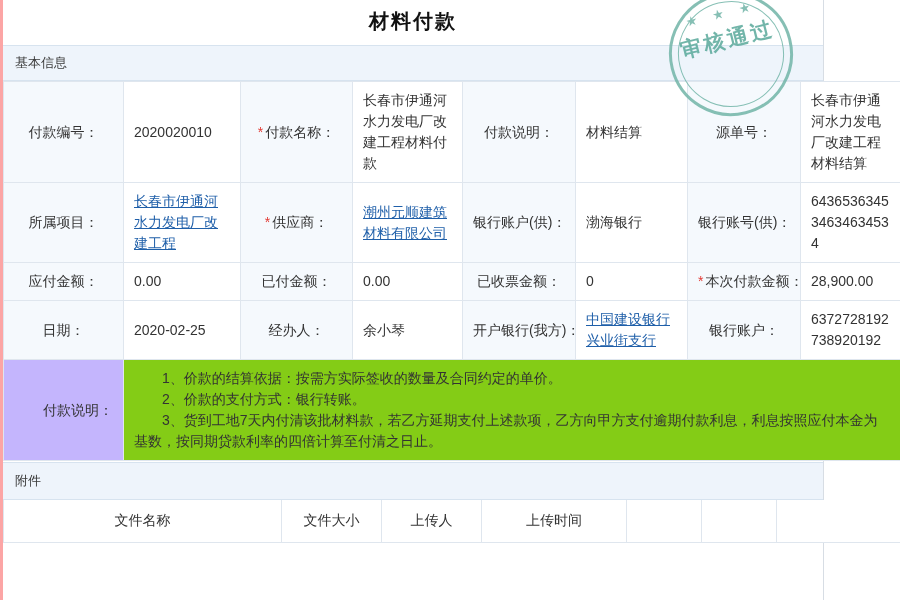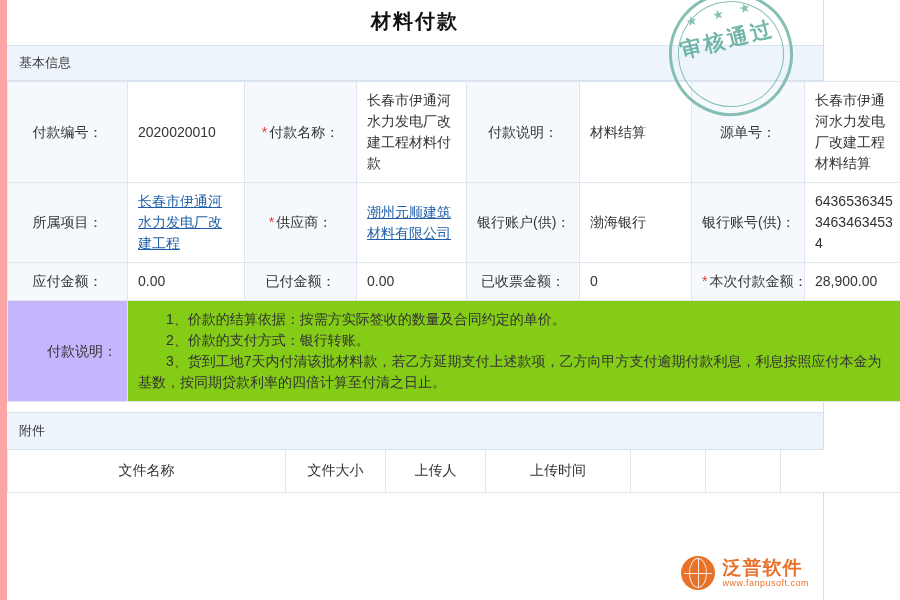--- a/index.html
+++ b/index.html
@@ -14,21 +14,21 @@
     font-size: 13px;
     color: #333333;
     position: relative;
     overflow: hidden;
   }
   .page {
     position: relative;
     width: 824px;
     height: 600px;
     box-sizing: border-box;
-    border-left: 7px solid #fca5a5;
+    border-left: 3px solid #fca5a5;
     border-right: 1px solid #d7dde4;
   }
   .title {
     text-align: center;
     font-size: 20px;
     font-weight: bold;
     color: #111;
     padding: 8px 0 10px 0;
     letter-spacing: 2px;
   }
@@ -90,21 +90,21 @@
   .memo-indent {
     text-indent: 2em;
   }
   .attach-head {
     background: #eef4fb;
     border-top: 1px solid #d7e3ef;
     border-bottom: 1px solid #d7e3ef;
     padding: 9px 12px;
     font-size: 13px;
     color: #3a3a3a;
-    margin-top: 10px;
+    margin-top: 1px;
   }
   table.attach {
     width: 100%;
     border-collapse: collapse;
     table-layout: fixed;
   }
   table.attach th {
     border: 1px solid #dfe6ee;
     border-top: none;
     padding: 12px 6px;
@@ -257,20 +257,30 @@
       <td class="label">应付金额：</td>
       <td class="value">0.00</td>
       <td class="label">已付金额：</td>
       <td class="value">0.00</td>
       <td class="label">已收票金额：</td>
       <td class="value">0</td>
       <td class="label"><span class="req">*</span><span>本次付款金额：</span></td>
       <td class="value">28,900.00</td>
     </tr>
     <tr>
+      <td class="label">日期：</td>
+      <td class="value">2020-02-25</td>
+      <td class="label">经办人：</td>
+      <td class="value">余小琴</td>
+      <td class="label">开户银行(我方)：</td>
+      <td class="value"><span class="link">中国建设银行兴业街支行</span></td>
+      <td class="label">银行账户：</td>
+      <td class="value">6372728192738920192</td>
+    </tr>
+    <tr>
       <td class="memo-label">付款说明：</td>
       <td class="memo-value" colspan="7">
         <div class="memo-indent">1、价款的结算依据：按需方实际签收的数量及合同约定的单价。</div>
         <div class="memo-indent">2、价款的支付方式：银行转账。</div>
         <div class="memo-indent">3、货到工地7天内付清该批材料款，若乙方延期支付上述款项，乙方向甲方支付逾期付款利息，利息按照应付本金为基数，按同期贷款利率的四倍计算至付清之日止。</div>
       </td>
     </tr>
   </tbody>
     </table>
 
@@ -292,23 +302,14 @@
       <th>文件大小</th>
       <th>上传人</th>
       <th>上传时间</th>
       <th></th>
       <th></th>
       <th></th>
     </tr>
   </tbody>
     </table>
 
-  <div class="logo">
-    <div class="globe">
-        <div class="ring"></div>
-      </div>
-    <div class="ltext">
-      <div class="cn">泛普软件</div>
-      <div class="en">www.fanpusoft.com</div>
-    </div>
-  </div>
 
 </div>
 
 </body></html>

